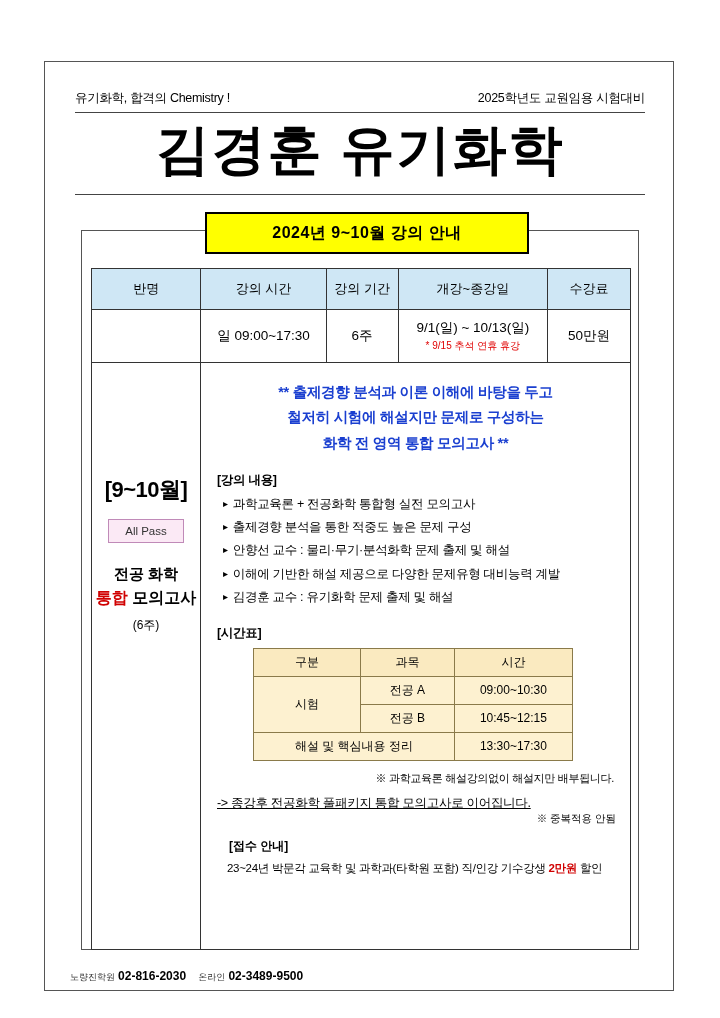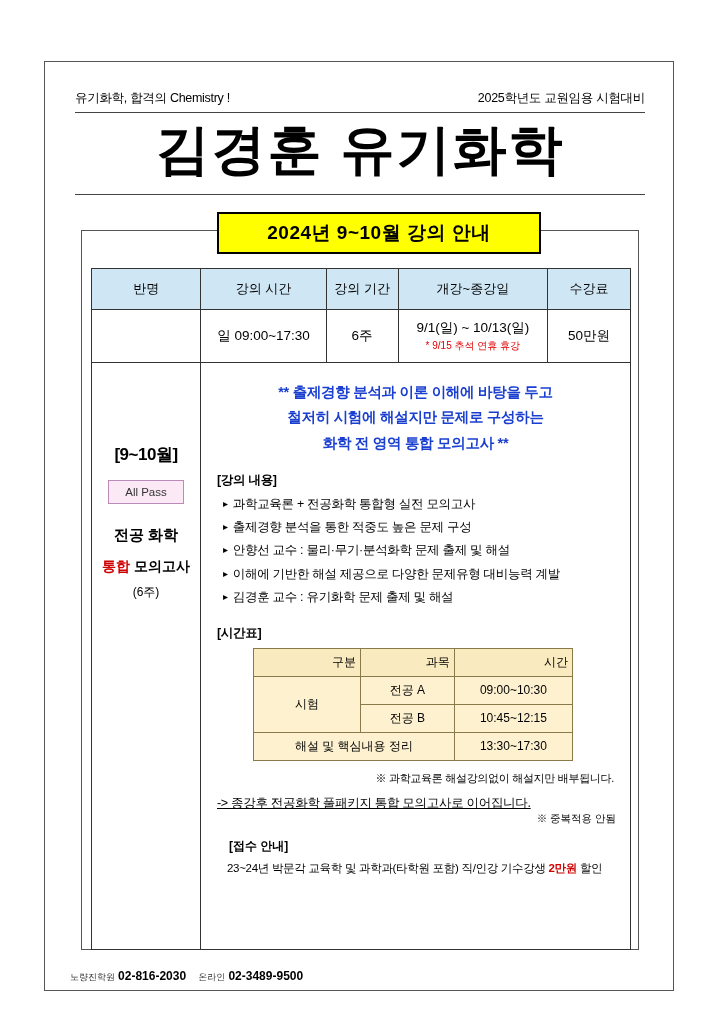--- a/index.html
+++ b/index.html
@@ -74,25 +74,24 @@
     position: absolute;
     left: 160px;
     top: 150px;
     width: 320px;
     height: 38px;
     background: #ffff00;
     border: 2px solid #000;
     display: flex;
     align-items: center;
     justify-content: center;
-    font-size: 19px;
+    font-size: 16px;
     font-weight: bold;
     letter-spacing: 0.5px;
     z-index: 5;
-    margin-left: 12px;
   }
   
   .inner-frame {
     position: absolute;
     left: 36px;
     top: 168px;
     width: 558px;
     height: 720px;
     border: 1px solid #555;
     box-sizing: border-box;
@@ -140,43 +139,43 @@
     top: 298px;
     width: 110px;
     height: 590px;
     border-left: 1px solid #333;
     border-right: 1px solid #333;
     border-bottom: 1px solid #333;
     box-sizing: border-box;
     text-align: center;
   }
   .lc-period {
-    margin-top: 83px;
-    font-size: 17px;
+    margin-top: 115px;
+    font-size: 22px;
     font-weight: bold;
     letter-spacing: -0.5px;
   }
   .lc-allpass {
     margin: 14px auto 0;
     width: 74px;
     height: 22px;
     line-height: 22px;
     border: 1px solid #c08ab8;
     background: #fbe9f5;
     font-size: 11.5px;
     color: #333;
   }
   .lc-major {
     margin-top: 22px;
     font-size: 15px;
     font-weight: bold;
   }
   .lc-exam {
-    margin-top: 13px;
-    font-size: 14px;
+    margin-top: 4px;
+    font-size: 16px;
     font-weight: bold;
   }
   .lc-exam .red { color: #d00000; }
   .lc-weeks {
     margin-top: 8px;
     font-size: 12px;
   }
   
   .right-col {
     position: absolute;
@@ -228,21 +227,20 @@
   .sched td {
     border: 1px solid #8a7a4a;
     background: #fdf1d0;
     text-align: center;
     height: 27px;
     padding: 0 4px;
   }
   .sched td.head {
     background: #faeac0;
     font-weight: normal;
-    text-align: right;
   }
   .note-line {
     margin: 10px 16px 0 0;
     text-align: right;
     font-size: 11px;
     letter-spacing: -0.3px;
   }
   .arrow-line {
     margin: 9px 0 0 16px;
     font-size: 12.5px;

